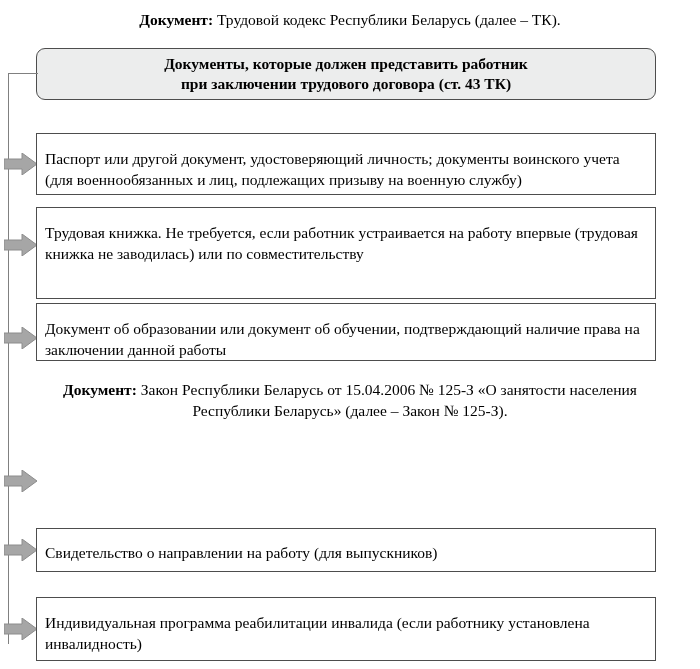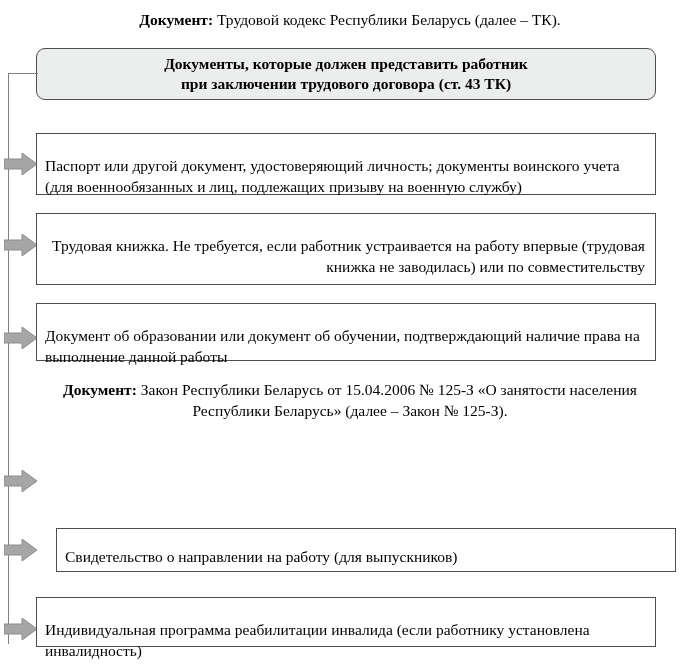--- a/index.html
+++ b/index.html
@@ -80,21 +80,21 @@
   
   .item {
     position: absolute;
     left: 36px;
     width: 620px;
     box-sizing: border-box;
     border: 1.2px solid #4d4d4d;
     background: #ffffff;
     font-size: 15.5px;
     line-height: 1.35;
-    padding: 22px 10px 8px 8px;
+    padding: 15px 10px 8px 8px;
   }
 
   
   .arrow {
     position: absolute;
     left: 4px;
     width: 34px;
     height: 22px;
   }
   .arrow svg { display: block; }
@@ -125,54 +125,54 @@
   </div>
   <div class="item" style="top:133px; height:62px;">
     <span>Паспорт или другой документ, удостоверяющий личность; документы воинского учета (для военнообязанных и лиц, подлежащих призыву на военную службу)</span>
   </div>
 
   <div class="arrow" style="top:234px">
     <svg width="34" height="22" viewBox="0 0 34 22">
       <polygon points="0,6 18,6 18,0 33,11 18,22 18,16 0,16" fill="#a6a6a6" stroke="#8c8c8c" stroke-width="1"></polygon>
     </svg>
   </div>
-  <div class="item" style="top:213px; height:72px;text-align:right;">
+  <div class="item" style="top:207px; height:92px;">
     <span>Трудовая книжка. Не требуется, если работник устраивается на работу впервые (трудовая книжка не заводилась) или по совместительству</span>
   </div>
 
   <div class="arrow" style="top:327px">
     <svg width="34" height="22" viewBox="0 0 34 22">
       <polygon points="0,6 18,6 18,0 33,11 18,22 18,16 0,16" fill="#a6a6a6" stroke="#8c8c8c" stroke-width="1"></polygon>
     </svg>
   </div>
   <div class="item" style="top:303px; height:58px;">
-    <span>Документ об образовании или документ об обучении, подтверждающий наличие права на выполнение данной работы</span>
+    <span>Документ об образовании или документ об обучении, подтверждающий наличие права на заключении данной работы</span>
   </div>
 
   <div class="note note-doc2">
     <span class="lbl">Документ:</span><span> Закон Республики Беларусь от 15.04.2006 № 125-З «О занятости населения Республики Беларусь» (далее – Закон № 125-З).</span>
   </div>
 
   <div class="arrow" style="top:470px">
     <svg width="34" height="22" viewBox="0 0 34 22">
       <polygon points="0,6 18,6 18,0 33,11 18,22 18,16 0,16" fill="#a6a6a6" stroke="#8c8c8c" stroke-width="1"></polygon>
     </svg>
   </div>
 
   <div class="arrow" style="top:539px">
     <svg width="34" height="22" viewBox="0 0 34 22">
       <polygon points="0,6 18,6 18,0 33,11 18,22 18,16 0,16" fill="#a6a6a6" stroke="#8c8c8c" stroke-width="1"></polygon>
     </svg>
   </div>
-  <div class="item" style="top:528px; height:44px; display:flex; align-items:center;margin-left:20px;">
+  <div class="item" style="top:528px; height:44px; display:flex; align-items:center;">
     <span>Свидетельство о направлении на работу (для выпускников)</span>
   </div>
 
   <div class="arrow" style="top:618px">
     <svg width="34" height="22" viewBox="0 0 34 22">
       <polygon points="0,6 18,6 18,0 33,11 18,22 18,16 0,16" fill="#a6a6a6" stroke="#8c8c8c" stroke-width="1"></polygon>
     </svg>
   </div>
-  <div class="item" style="top:597px; height:50px;">
+  <div class="item" style="top:597px; height:64px;">
     <span>Индивидуальная программа реабилитации инвалида (если работнику установлена инвалидность)</span>
   </div>
 
 </div>
 
 </body></html>

